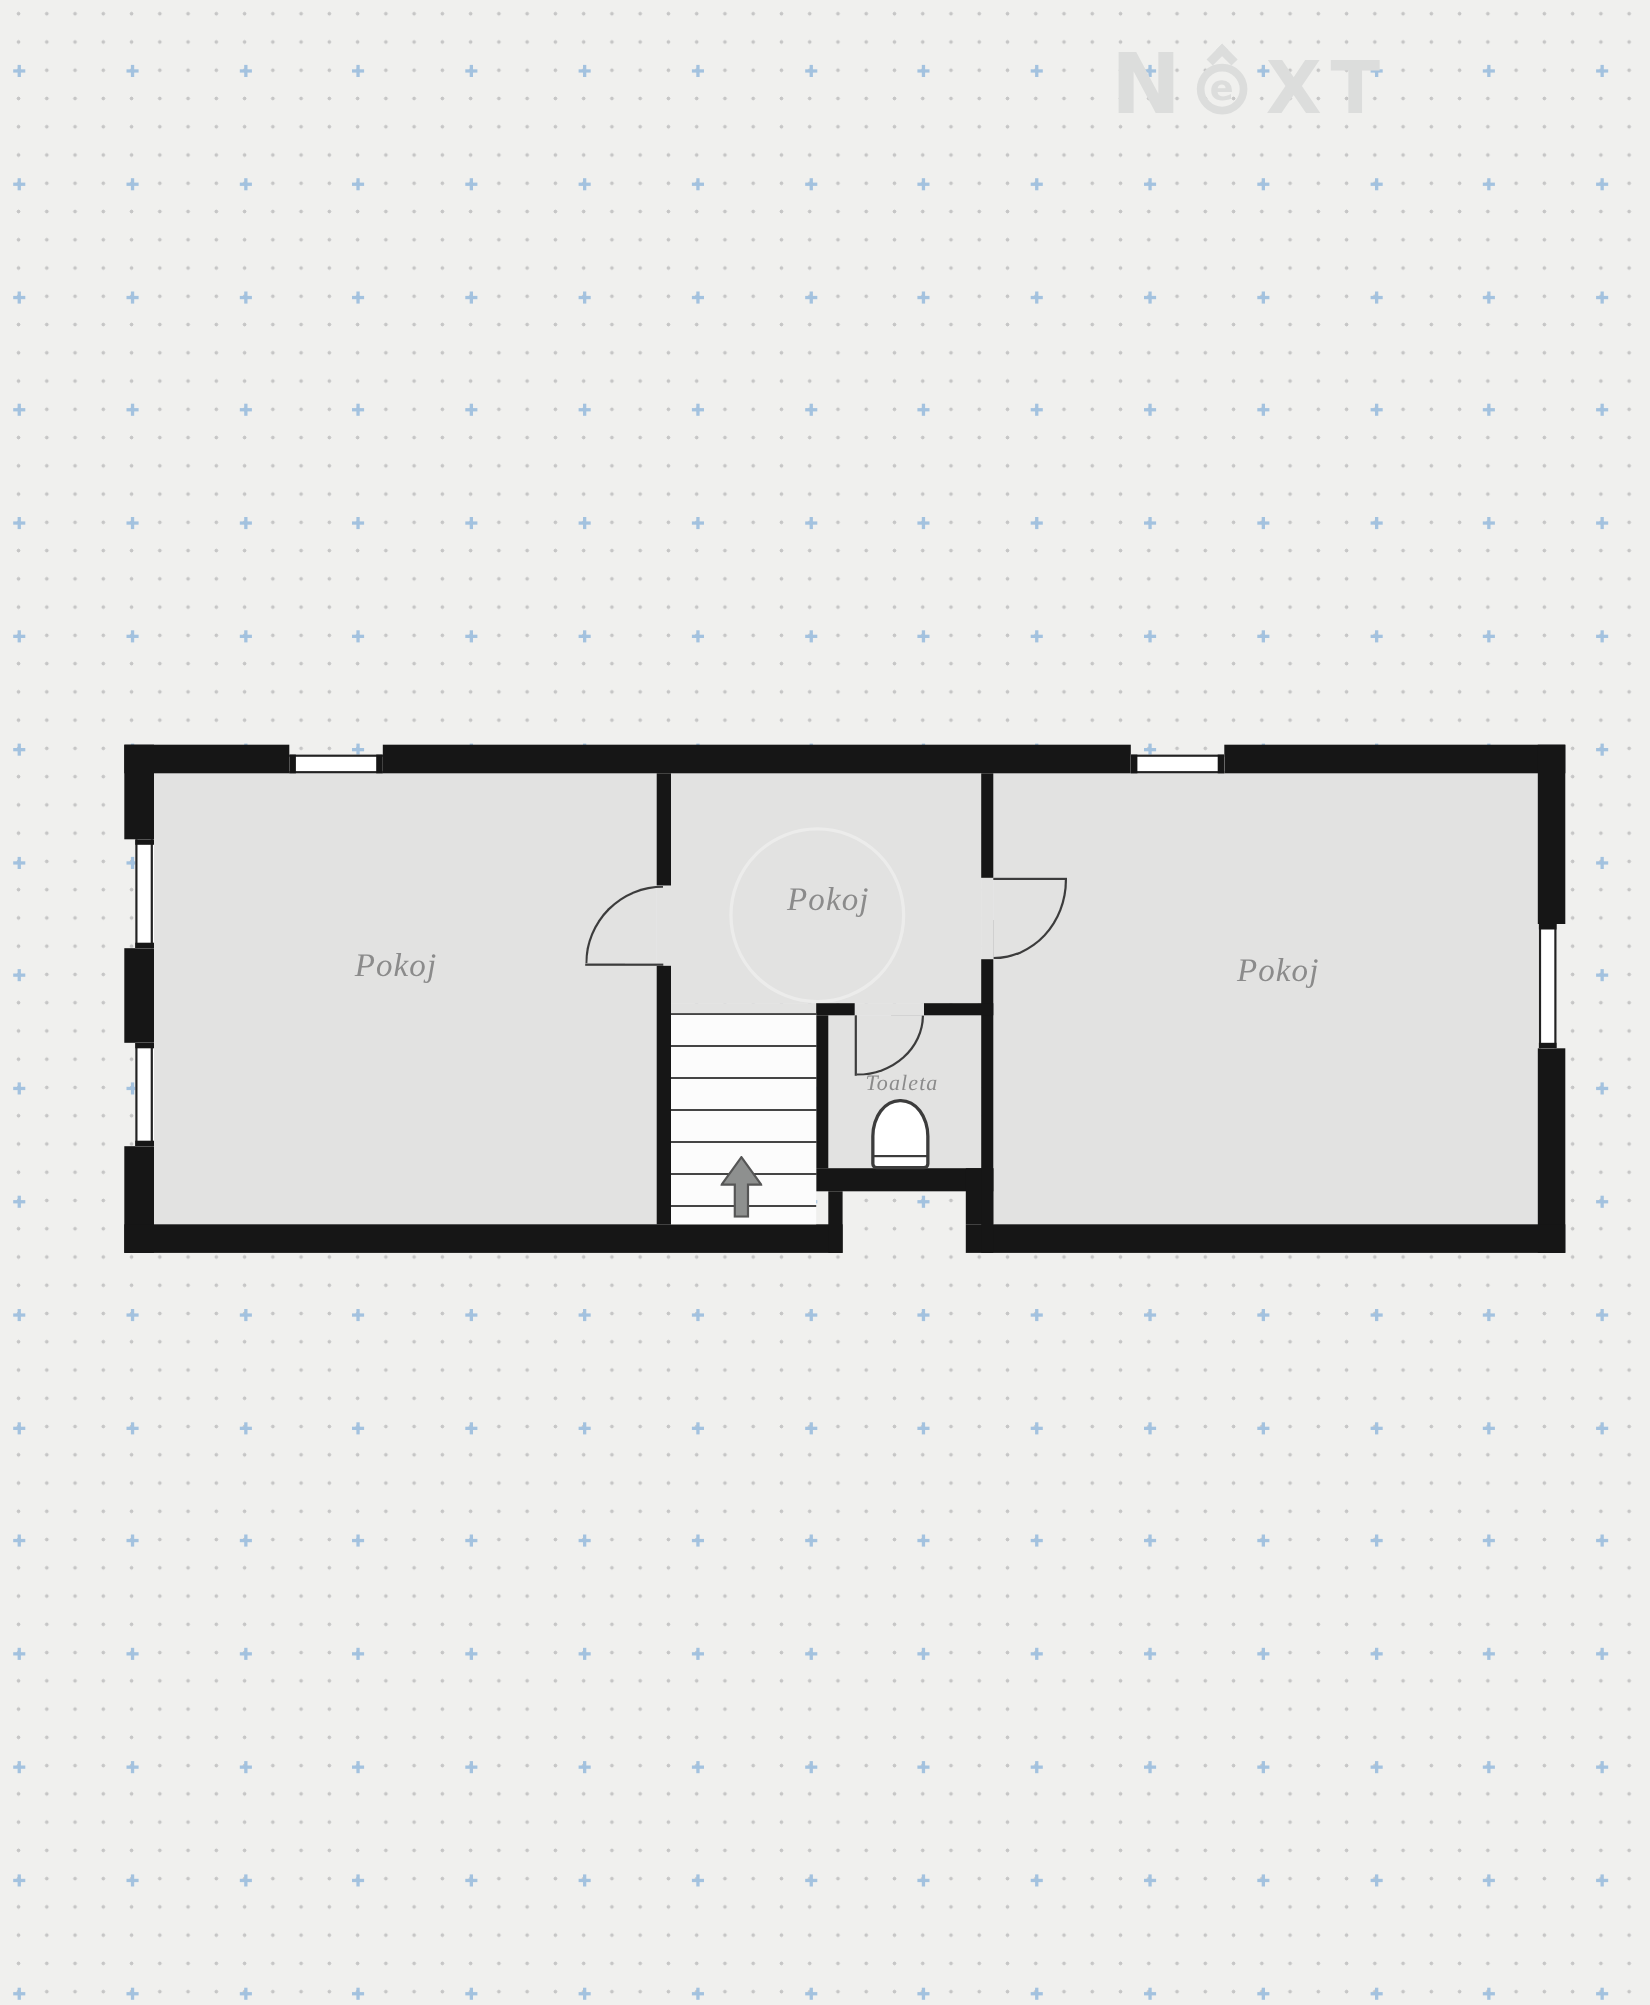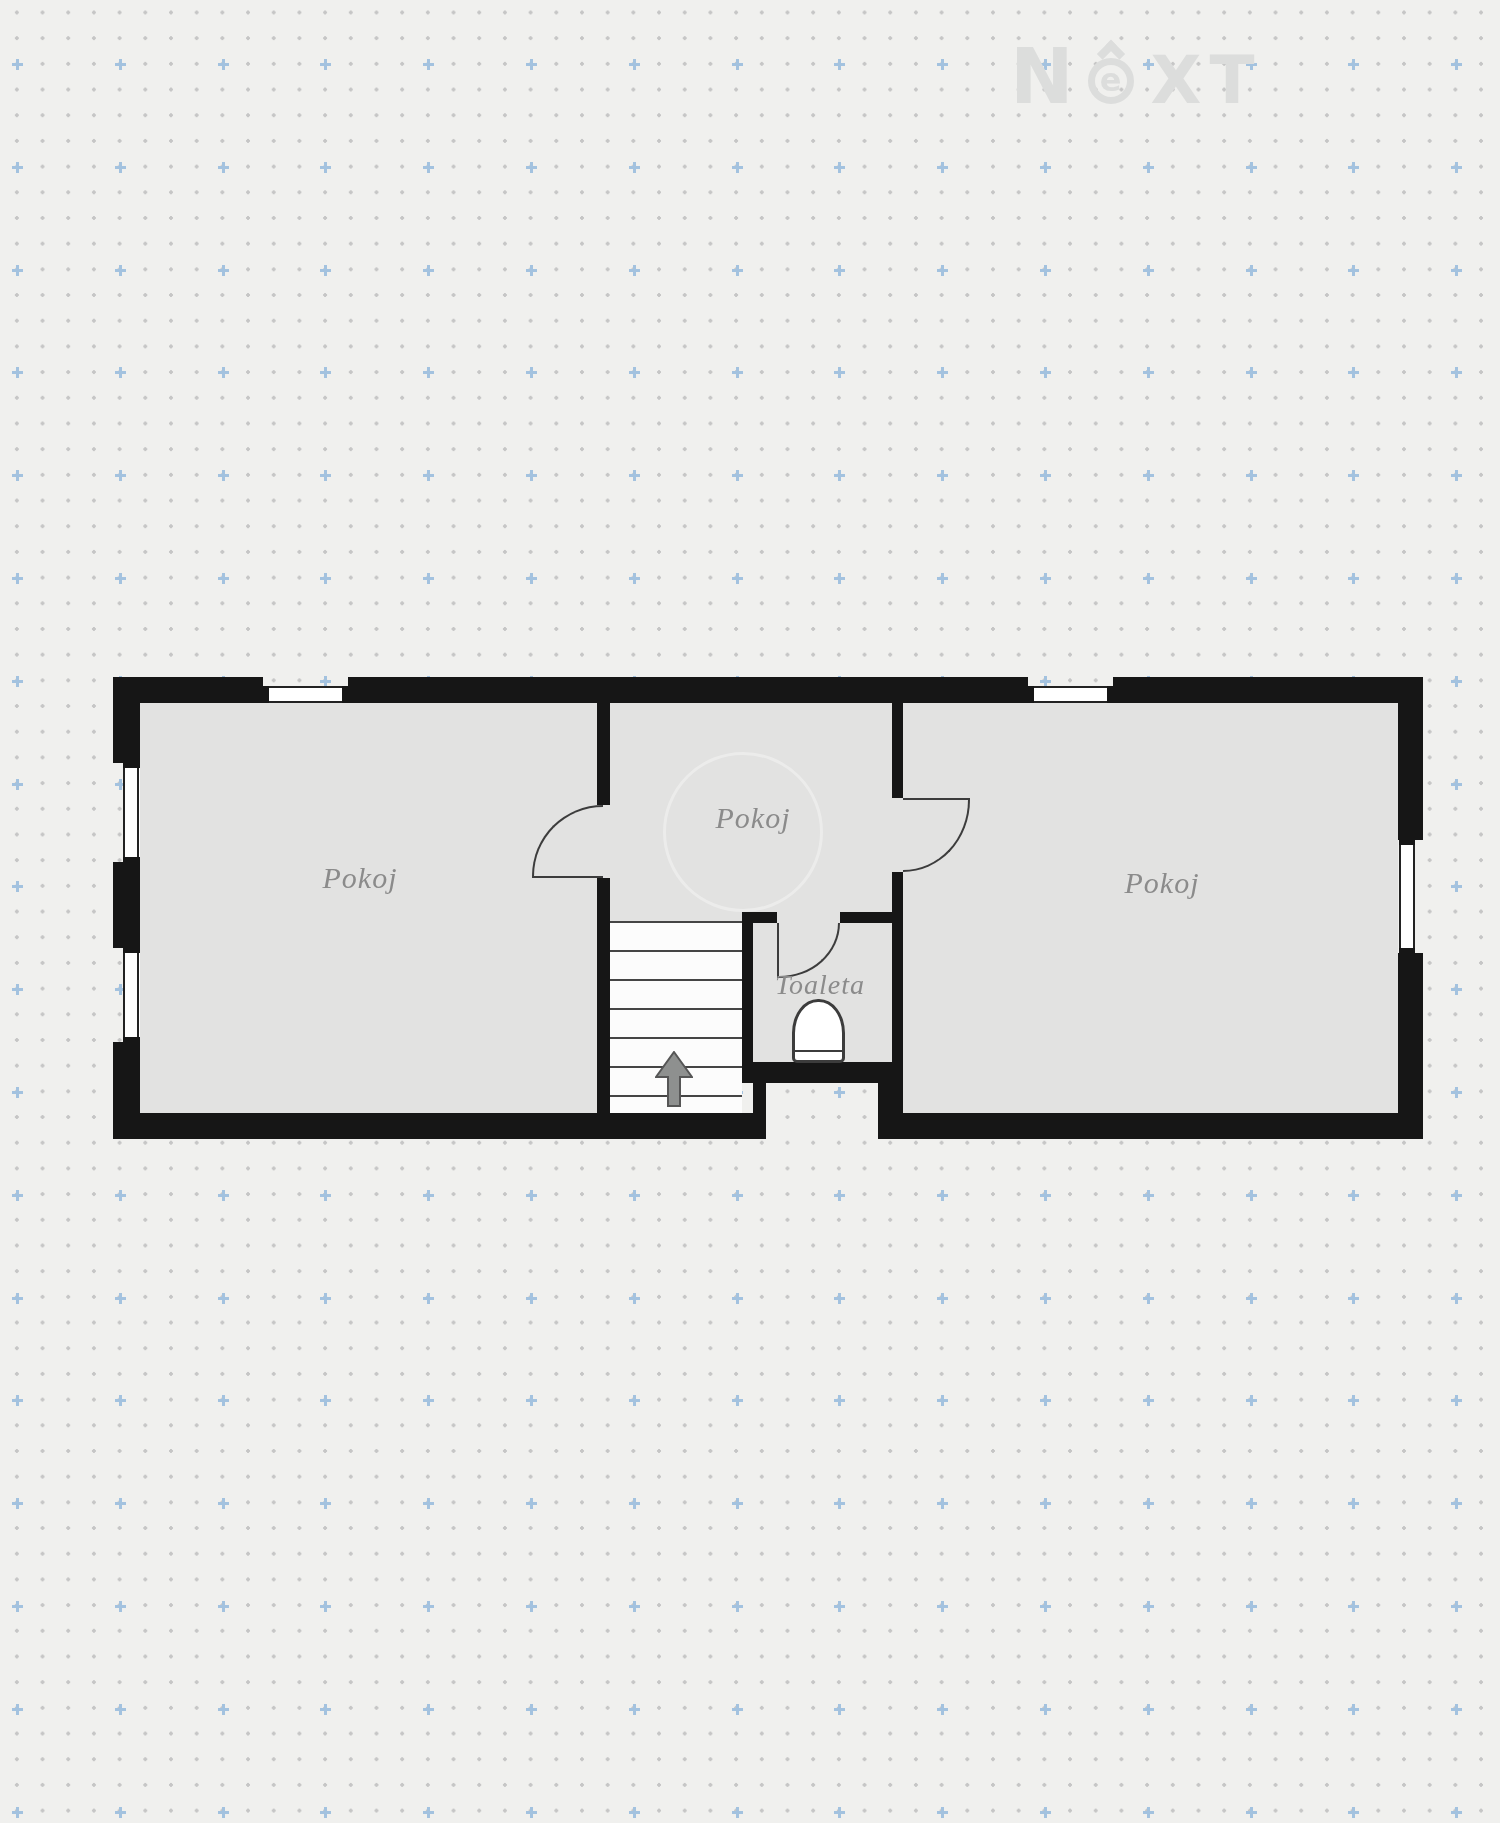--- a/index.html
+++ b/index.html
@@ -49,21 +49,21 @@
       linear-gradient(#222,#222) 0 0/2px 100% no-repeat,
       linear-gradient(#222,#222) 14px 0/2px 100% no-repeat,
       #fff;}
   .arc{border:0 solid var(--line,#3c3c3c);background:transparent;}
   .arc-tl{border-top:2px solid var(--line,#3c3c3c);border-left:2px solid var(--line,#3c3c3c);border-top-left-radius:100% 100%;}
   .arc-br{border-bottom:2px solid var(--line,#3c3c3c);border-right:2px solid var(--line,#3c3c3c);border-bottom-right-radius:100% 100%;}
   .leaf{background:var(--line,#3c3c3c);}
   .toilet-bowl{background:#fff;border:3px solid var(--line,#3c3c3c);border-radius:26px 26px 5px 5px / 34px 34px 5px 5px;}
   .toilet-seat-line{background:var(--line,#3c3c3c);}
   .room-label{position:absolute;transform:translate(-50%,-50%);font-style:italic;font-size:30px;color:var(--label,#8b8b8b);letter-spacing:1px;white-space:nowrap;}
-  .room-label.small{font-size:28px;}
+  .room-label.small{font-size:20px;}
   .faint-ring{border:3px solid rgba(255,255,255,0.35);border-radius:50%;}
   .arrow-svg{position:absolute;}
 </style>
 </head>
 <body>
 
 <div id="pattern">
     <i class="plus" style="left: 12px; top: 59px;"></i>
     <i class="plus" style="left: 114.8px; top: 59px;"></i>
     <i class="plus" style="left: 217.6px; top: 59px;"></i>

